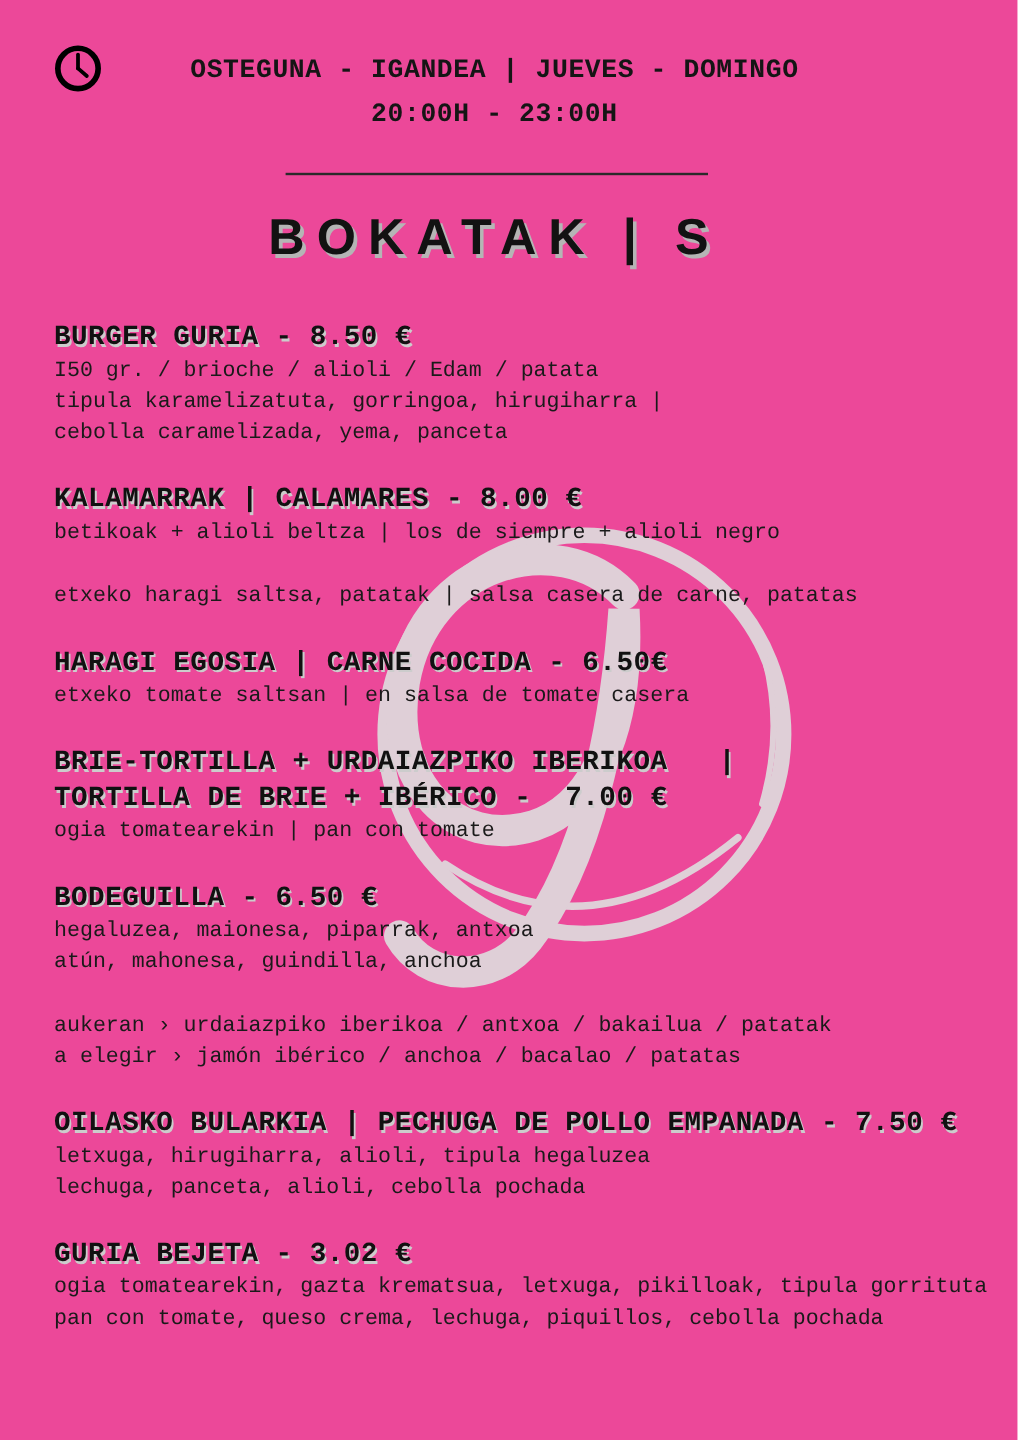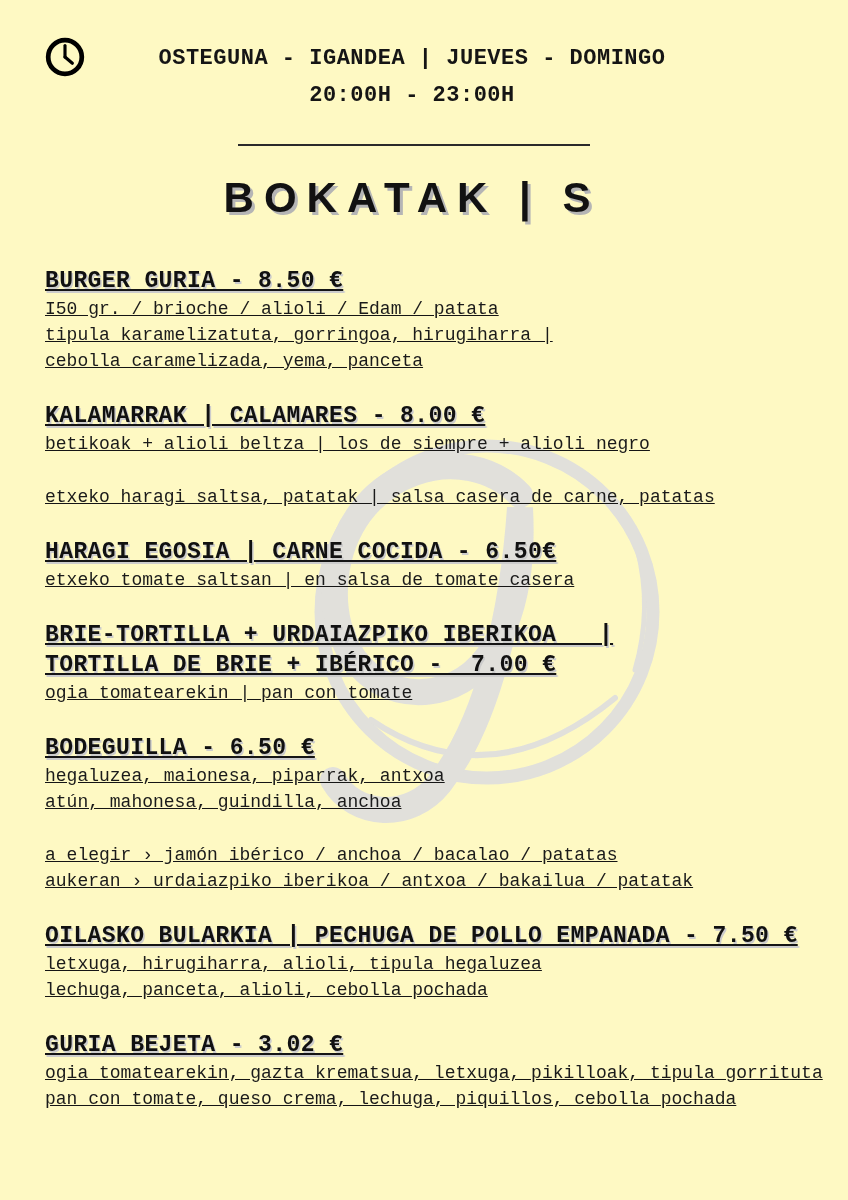--- a/index.html
+++ b/index.html
@@ -1,19 +1,19 @@
 <!DOCTYPE html>
 <html><head>
 <meta charset="utf-8">
 <style>
   html,body { margin:0; padding:0; background:#ffffff; }
   .page {
     position:relative;
     width:848px; height:1200px;
-    background:#fef9c3;
+    background:#ec4899;
     overflow:hidden;
     font-family:"Liberation Mono", monospace;
     color:#151515;
   }
   
   .watermark {
     position:absolute; left:285px; top:398px;
     width:400px; height:432px;
     z-index:0; pointer-events:none;
   }
@@ -37,21 +37,21 @@
     margin-top:28px; padding-right:24px;
     text-align:center;
     font-family:"Liberation Sans", sans-serif;
     font-weight:bold; font-size:42px; letter-spacing:10px;
     color:#121212;
     text-shadow:3px 3px 0 #b5b5b5;
     line-height:48px;
   }
   .menu {
     margin-top:44px;
-    padding-left:45px; padding-right:6px;text-decoration:underline;
+    padding-left:45px; padding-right:6px;
   }
   .menu-item { margin-bottom:27px; }
   .item-title {
     font-size:23px; font-weight:bold; letter-spacing:0.4px;
     line-height:30px; color:#111111;
     text-shadow:1.5px 2px 0 #cccccc;
     white-space:pre;
   }
   .item-title:last-of-type { margin-bottom:3px; }
   .item-desc {
@@ -112,22 +112,22 @@
           <div class="item-title">BRIE-TORTILLA + URDAIAZPIKO IBERIKOA   |</div>
           <div class="item-title">TORTILLA DE BRIE + IBÉRICO -  7.00 €</div>
           <div class="item-desc">ogia tomatearekin | pan con tomate</div>
         </div>
         <div class="menu-item">
           <div class="item-title">BODEGUILLA - 6.50 €</div>
           <div class="item-desc">hegaluzea, maionesa, piparrak, antxoa</div>
           <div class="item-desc">atún, mahonesa, guindilla, anchoa</div>
         </div>
         <div class="menu-item">
+          <div class="item-desc">aukeran › urdaiazpiko iberikoa / antxoa / bakailua / patatak</div>
           <div class="item-desc">a elegir › jamón ibérico / anchoa / bacalao / patatas</div>
-          <div class="item-desc">aukeran › urdaiazpiko iberikoa / antxoa / bakailua / patatak</div>
         </div>
         <div class="menu-item">
           <div class="item-title">OILASKO BULARKIA | PECHUGA DE POLLO EMPANADA - 7.50 €</div>
           <div class="item-desc">letxuga, hirugiharra, alioli, tipula hegaluzea</div>
           <div class="item-desc">lechuga, panceta, alioli, cebolla pochada</div>
         </div>
         <div class="menu-item">
           <div class="item-title">GURIA BEJETA - 3.02 €</div>
           <div class="item-desc">ogia tomatearekin, gazta krematsua, letxuga, pikilloak, tipula gorrituta</div>
           <div class="item-desc">pan con tomate, queso crema, lechuga, piquillos, cebolla pochada</div>

